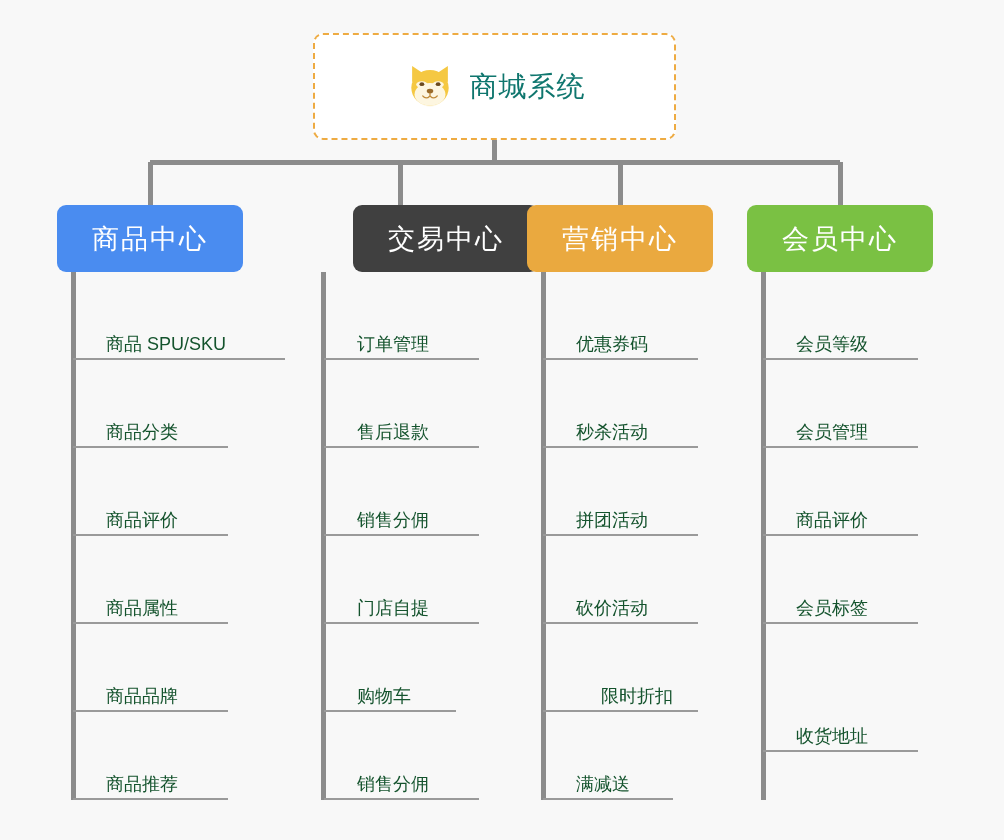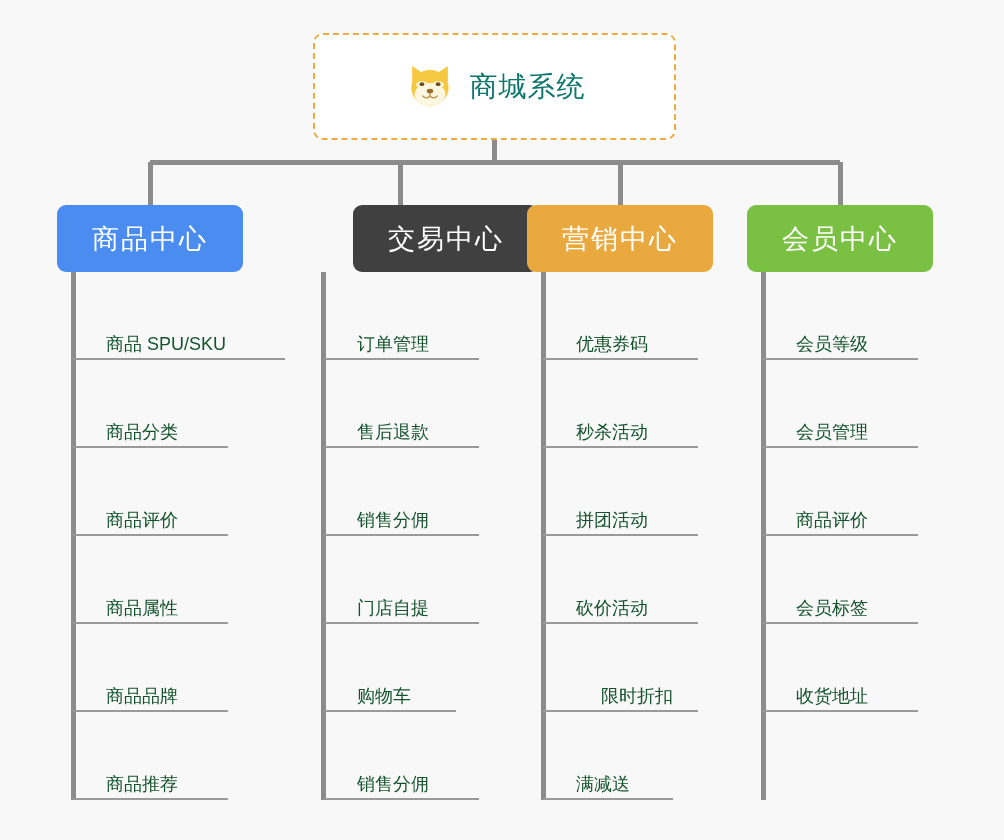--- a/index.html
+++ b/index.html
@@ -237,20 +237,20 @@
           </div>
           <div class="leaf-item" style="width: 155px;">
             <span class="leaf-label">会员管理</span>
           </div>
           <div class="leaf-item" style="width: 155px;">
             <span class="leaf-label">商品评价</span>
           </div>
           <div class="leaf-item" style="width: 155px;">
             <span class="leaf-label">会员标签</span>
           </div>
-          <div class="leaf-item" style="width: 155px;">
+          <div class="leaf-item" style="width: 155px; margin-top: 40px;">
             <span class="leaf-label">收货地址</span>
           </div>
         </div>
       </div>
     </div>
 
 </div>
 
 </body></html>

